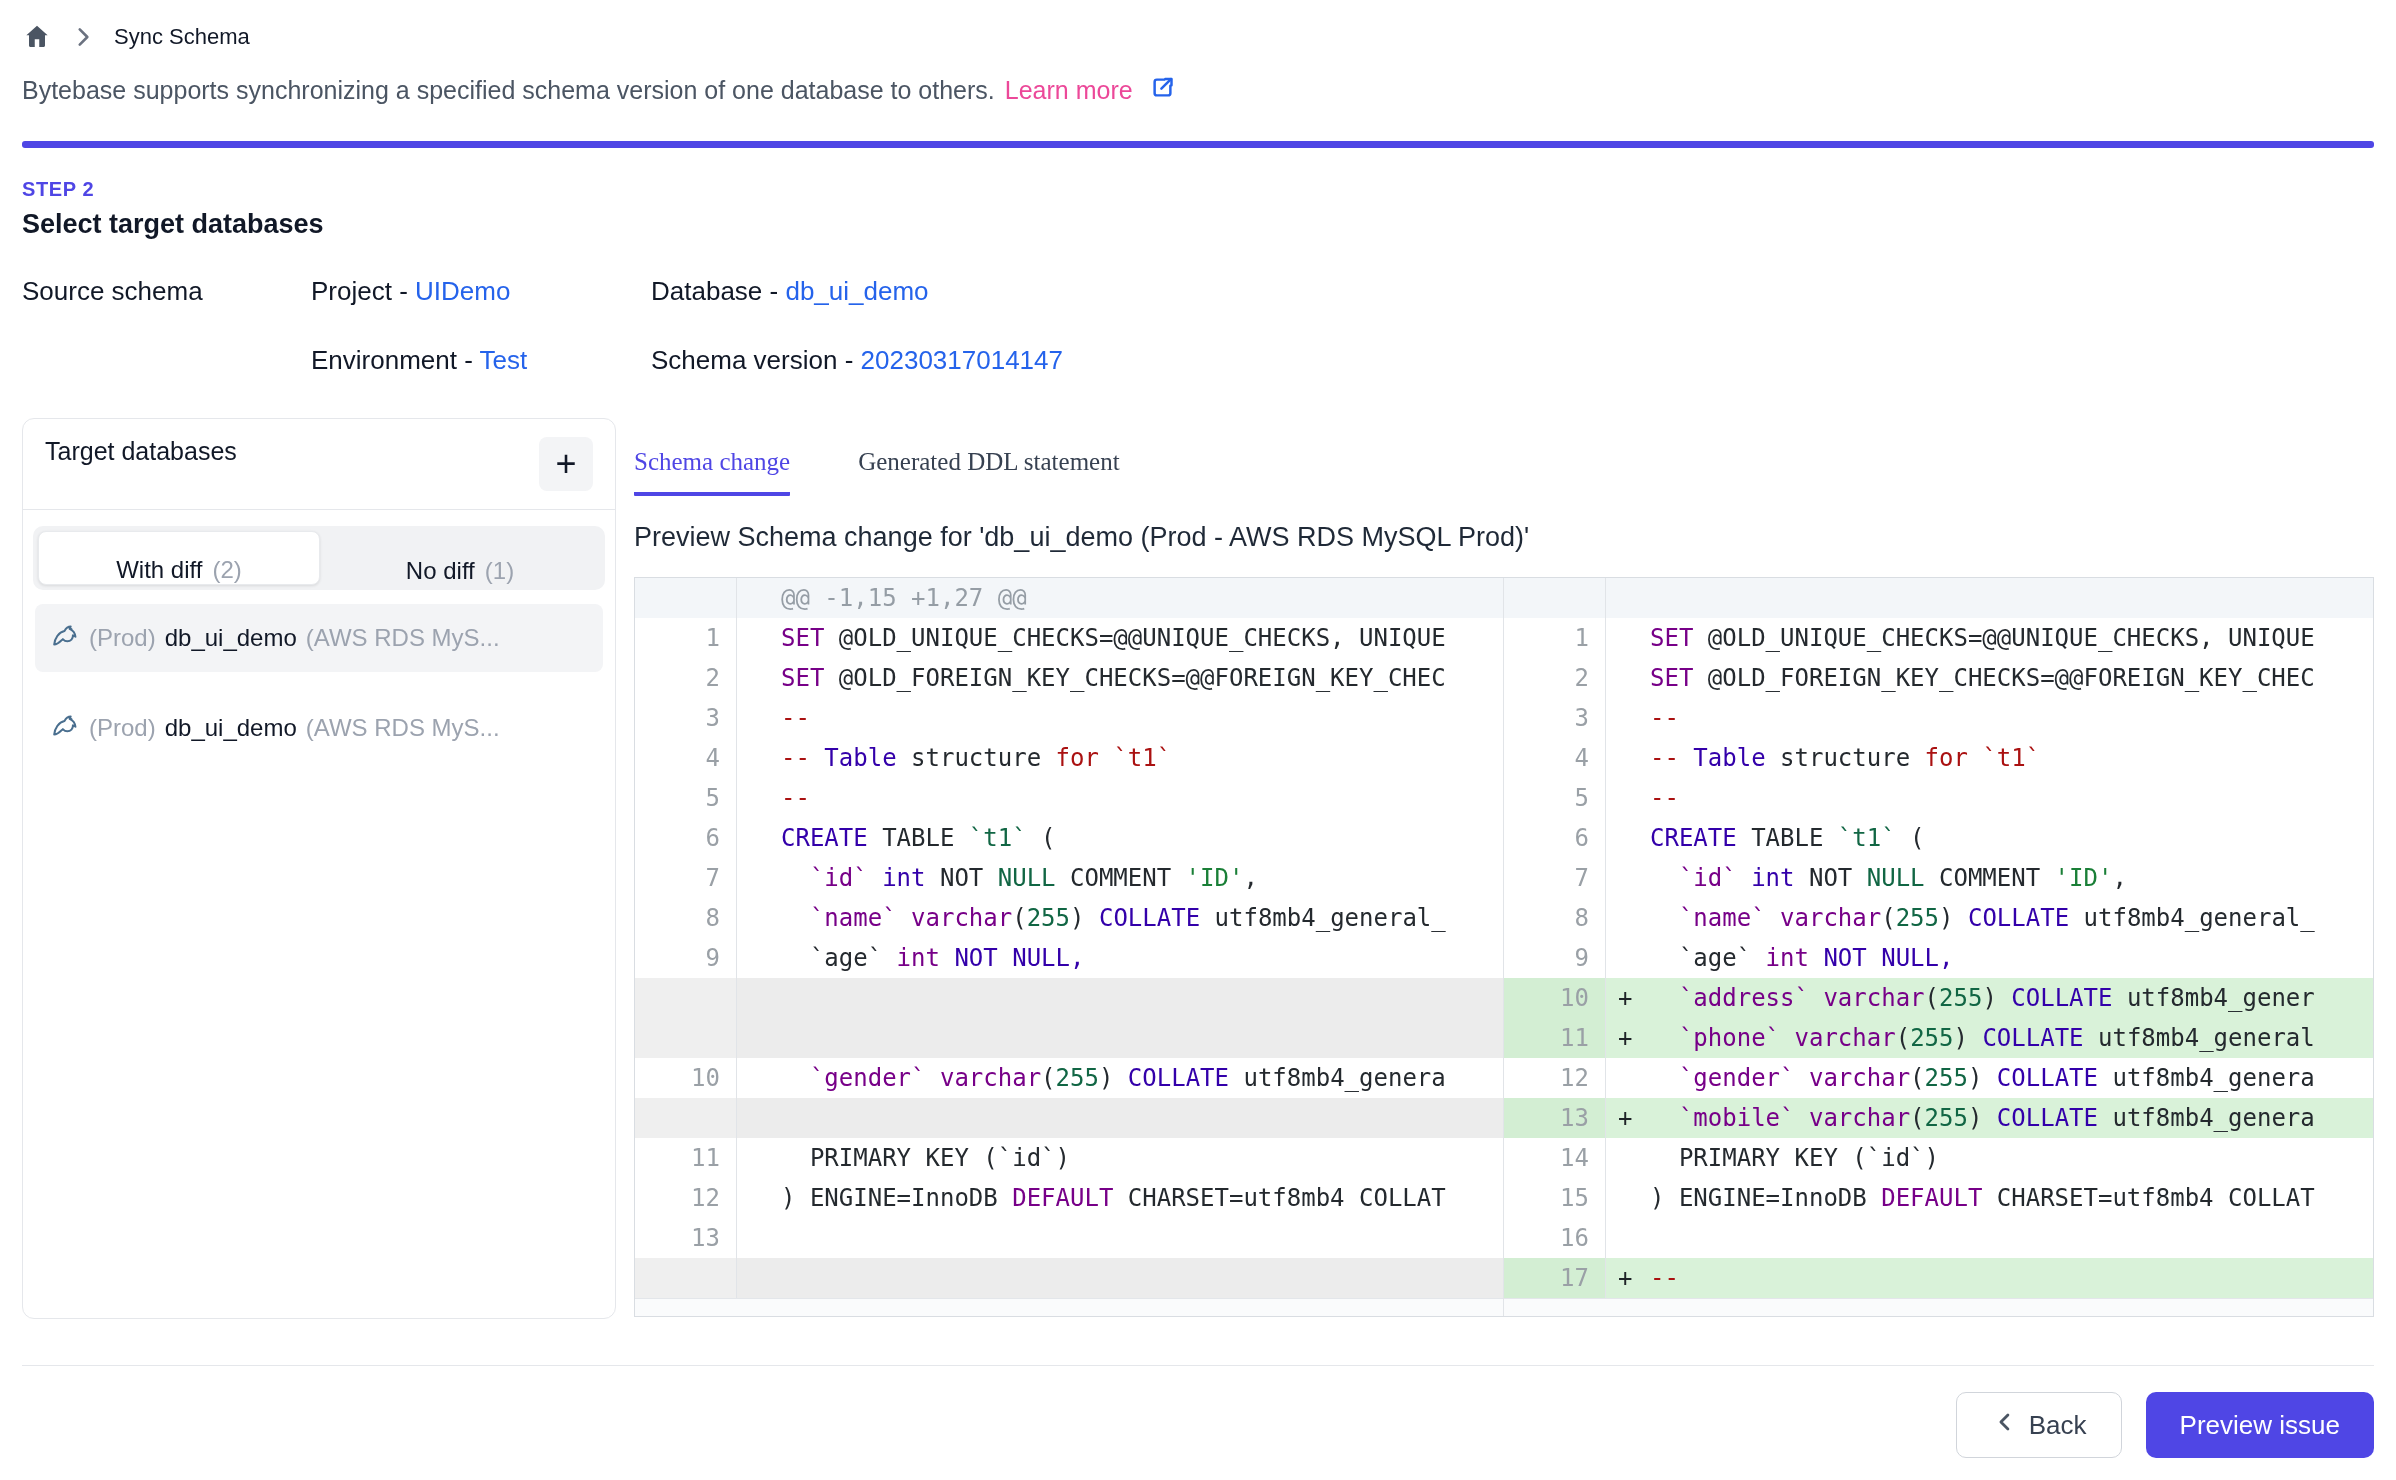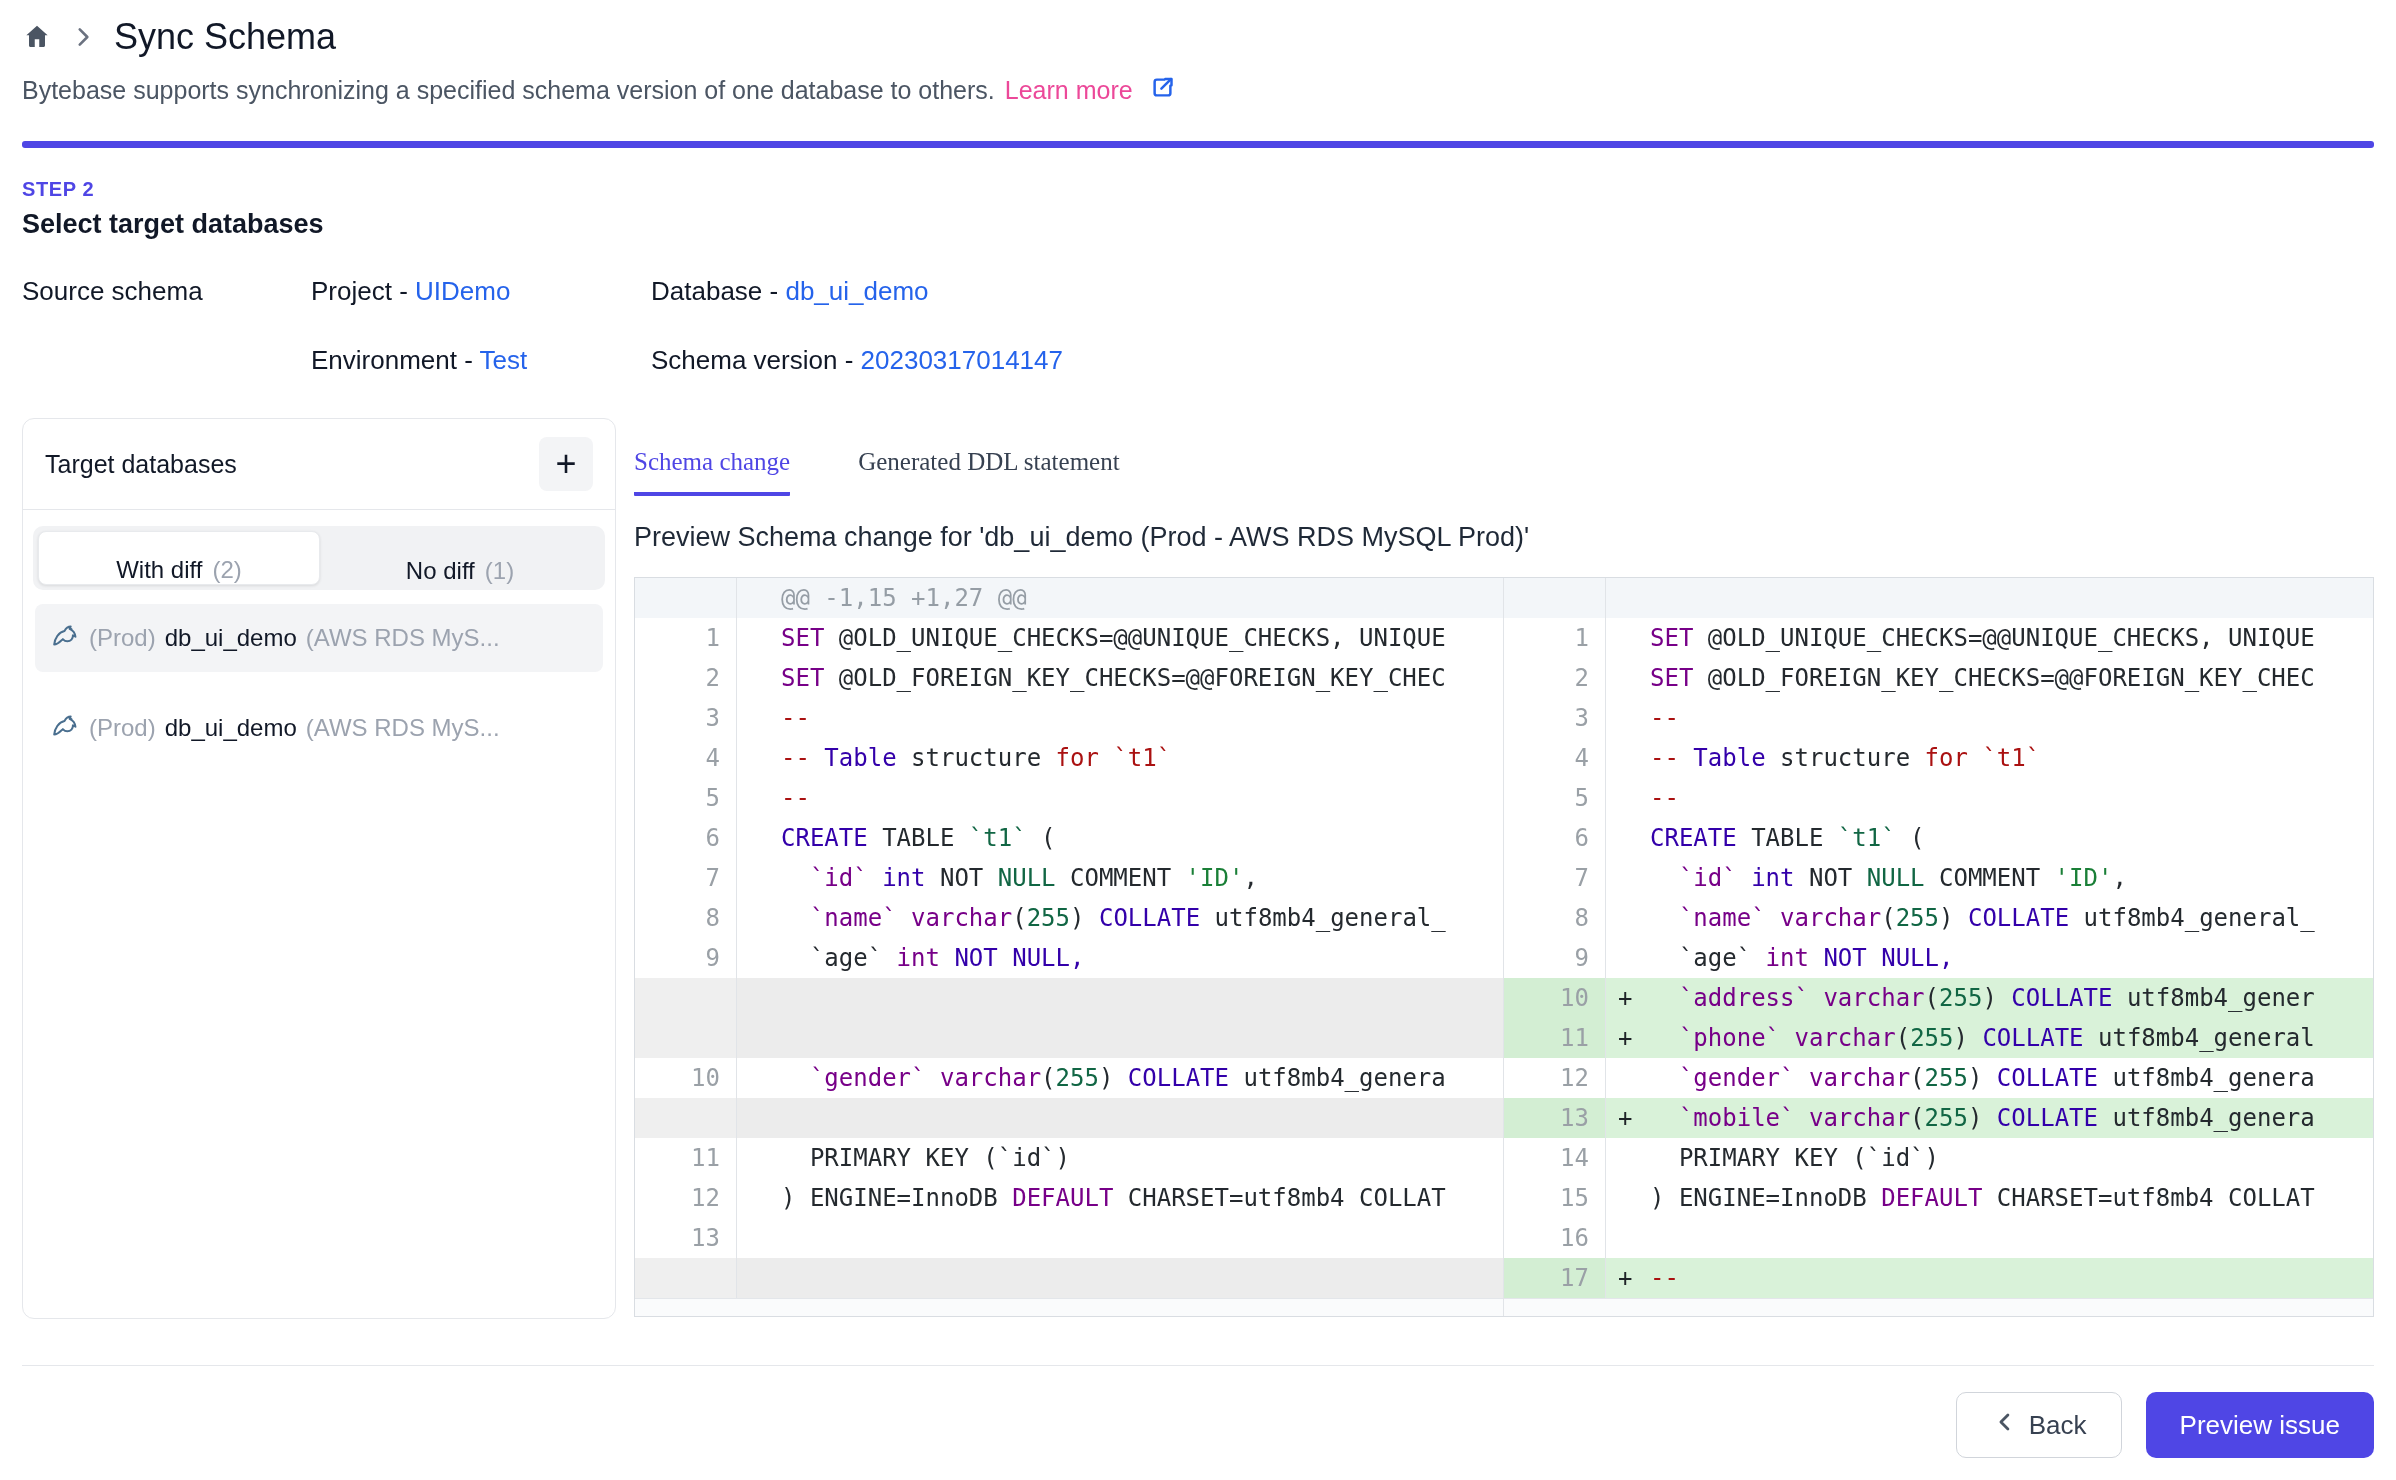--- a/index.html
+++ b/index.html
@@ -4,21 +4,21 @@
 <style>
   * { box-sizing: border-box; margin: 0; padding: 0; }
   html,body { width: 2396px; height: 1480px; overflow: hidden; }
   body {
     font-family: "Liberation Sans", sans-serif;
     background: #ffffff; color: #111827;
     padding: 14px 22px 0 22px;
   }
   
   .crumb { display: flex; align-items: center; gap: 18px; height: 46px; }
-  .crumb .title { font-size: 36px; font-weight: 500; color: #111827; }
+  .crumb .title { font-size: 22px; font-weight: 500; color: #111827; }
   .crumb svg { display: block; }
   
   .desc { margin-top: 14px; font-size: 25px; color: #4b5563; display: flex; align-items: center; gap: 10px; }
   .desc a { color: #ec4899; text-decoration: none; display: inline-flex; align-items: center; gap: 16px; cursor: pointer; }
   
   .steps { display: flex; gap: 64px; margin-top: 34px; }
   .step { position: relative; }
   .step1 { width: 1158px; }
   .step2 { flex: 1; }
   .step .bar { height: 7px; border-radius: 3px; background: #4f46e5; }
@@ -30,21 +30,21 @@
   .src { margin-top: 36px; font-size: 26px; }
   .src .row { display: flex; margin-top: 6px; }
   .src .row + .row { margin-top: 38px; }
   .src .lab { width: 289px; color: #111827; }
   .src .f1 { width: 340px; }
   .src a { color: #2563eb; text-decoration: none; cursor: pointer; }
   
   .main { display: flex; gap: 18px; margin-top: 42px; }
   
   .card { width: 594px; height: 901px; border: 1.5px solid #e5e7eb; border-radius: 12px; background: #fff; overflow: hidden; }
-  .card-head { display: flex; align-items: center; justify-content: space-between; padding: 18px 22px; border-bottom: 1.5px solid #e5e7eb; }
+  .card-head { display: flex; justify-content: space-between; padding: 18px 22px; border-bottom: 1.5px solid #e5e7eb; }
   .card-head .ct { font-size: 25px; font-weight: 500; color: #111827; }
   .addbtn { width: 54px; height: 54px; border: none; border-radius: 8px; background: #f3f4f6; font-size: 36px; line-height: 1;
     color: #111827; cursor: pointer; display: flex; align-items: center; justify-content: center; }
   .seg-wrap { margin: 16px 10px 0 10px; background: #f1f2f4; border-radius: 10px; padding: 5px; display: flex; height: 64px; }
   .seg { flex: 1; display: flex; align-items: flex-end; justify-content: center; gap: 10px; font-size: 24px;
     color: #111827; border-radius: 8px; cursor: pointer; }
   .seg .cnt { color: #9ca3af; }
   .seg.active { background: #fff; border: 1px solid #e8eaed; box-shadow: 0 1px 3px rgba(0,0,0,.10); }
   .dblist { margin: 14px 12px 0 12px; display: flex; flex-direction: column; gap: 22px; }
   .dbitem { display: flex; align-items: center; gap: 9px; height: 68px; padding: 0 14px; border-radius: 8px;

